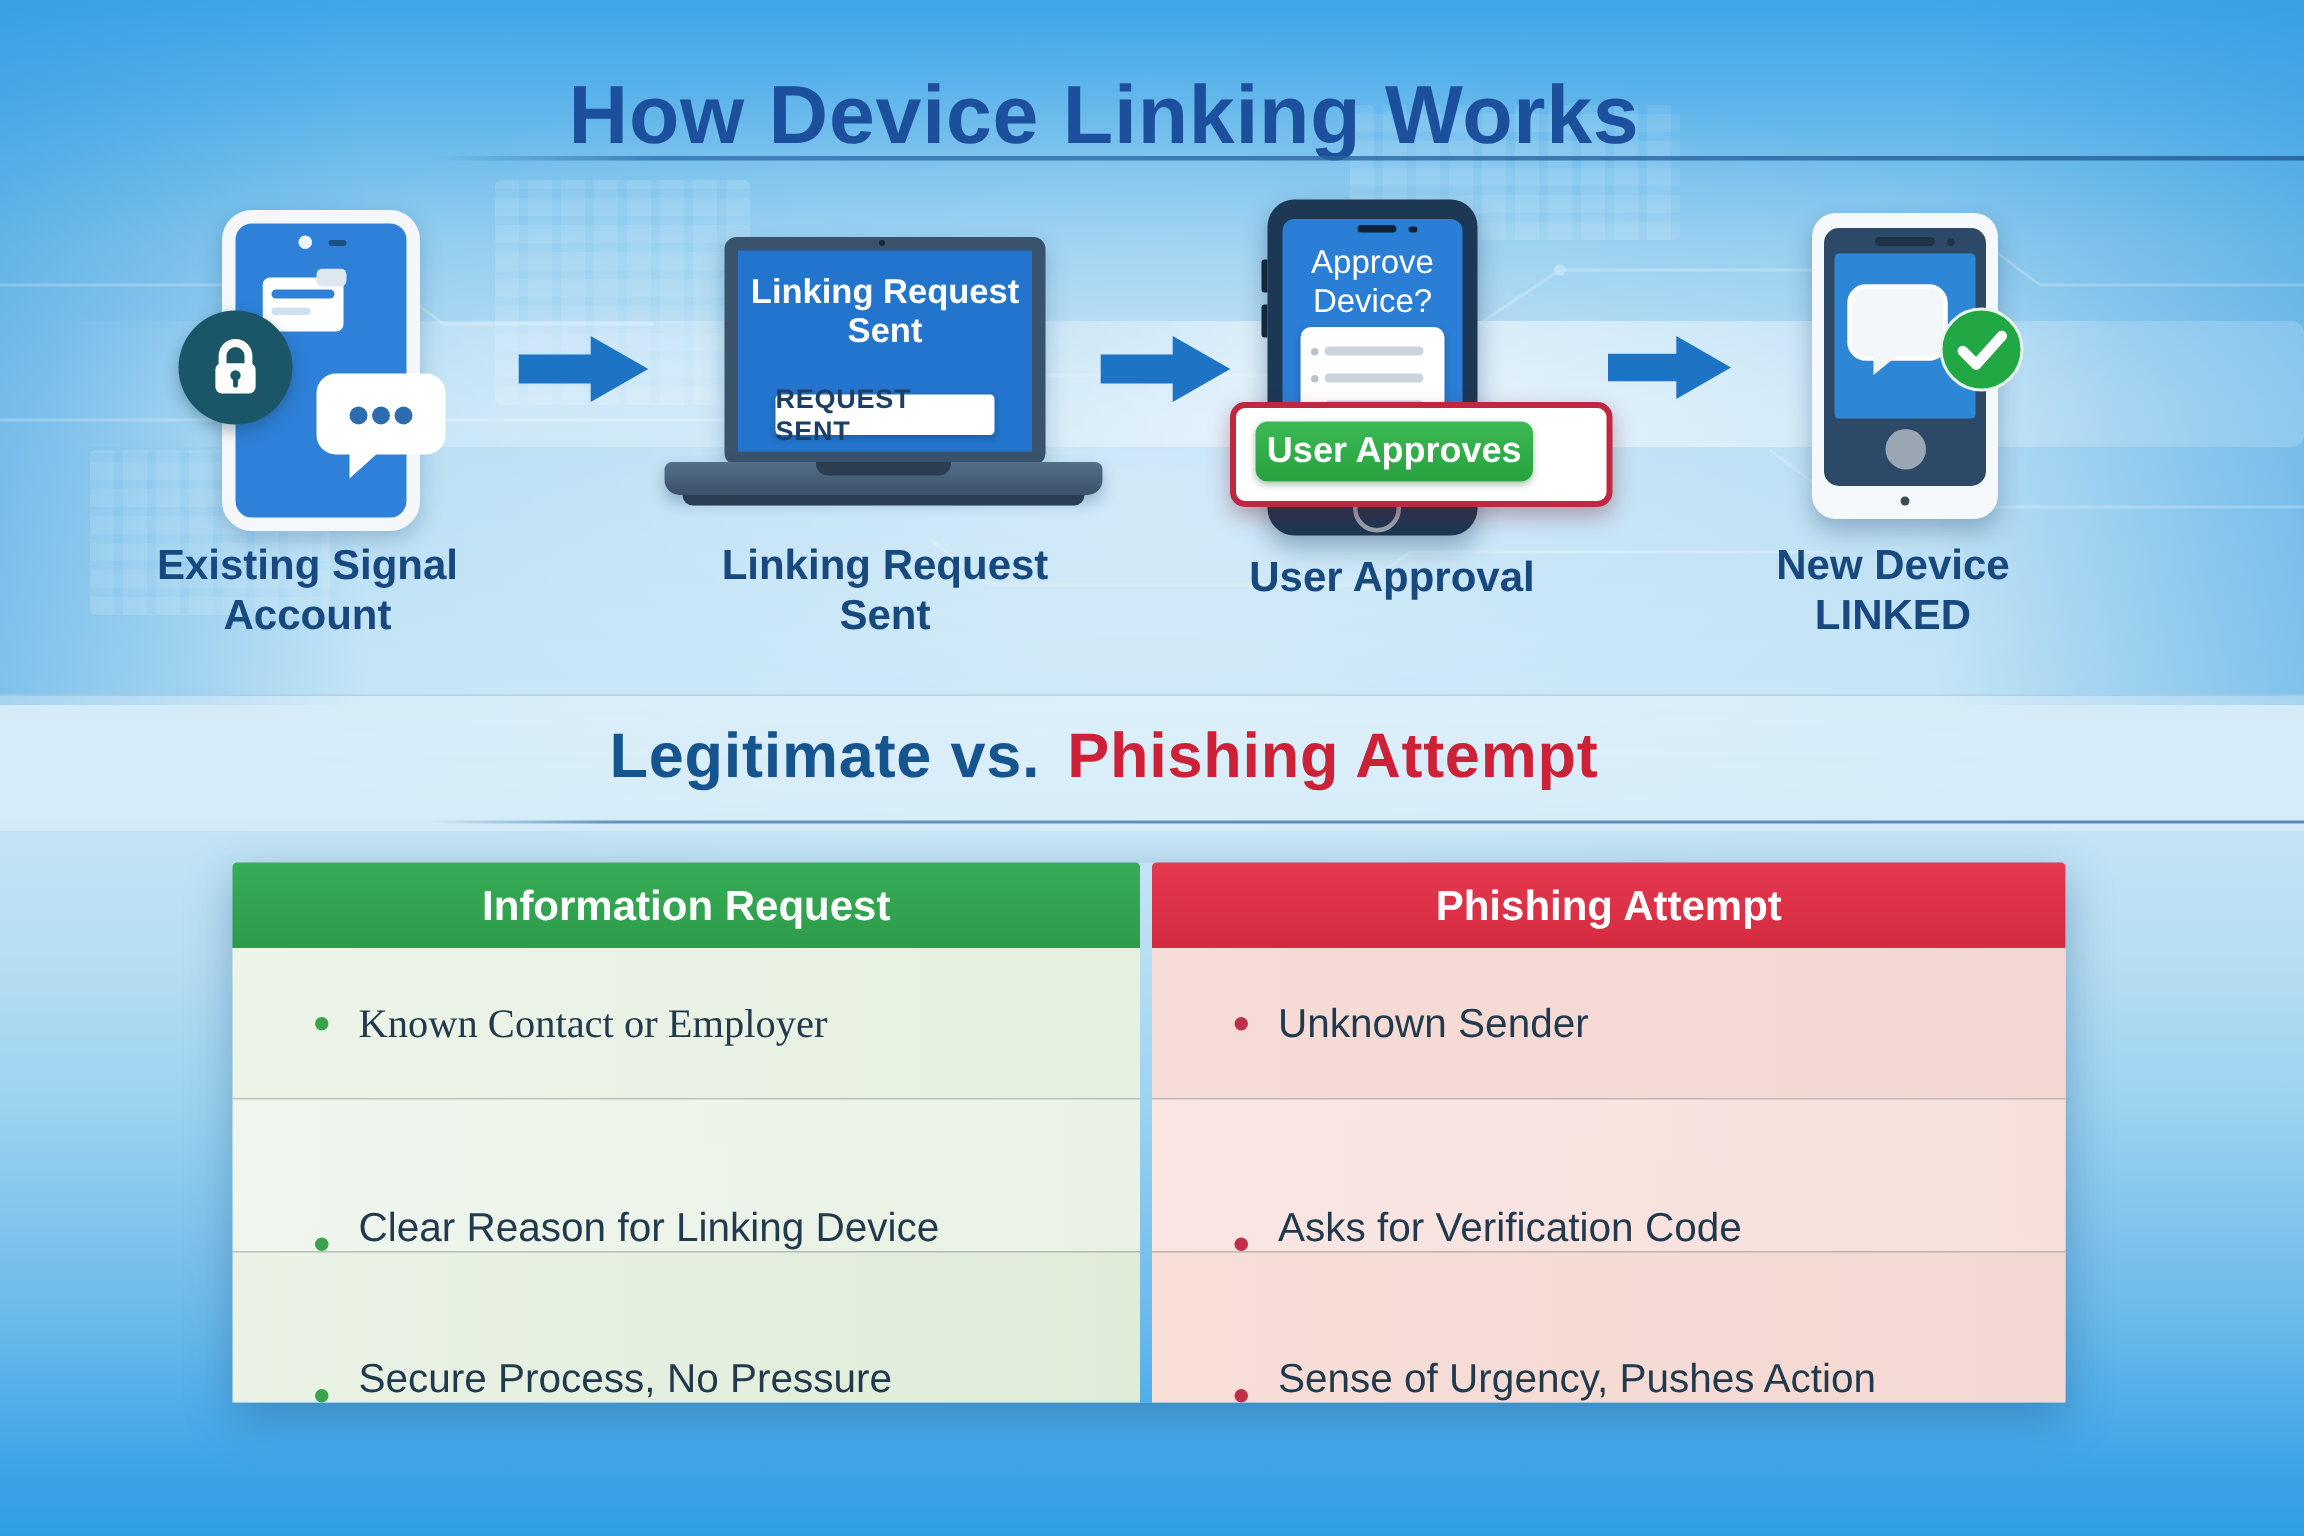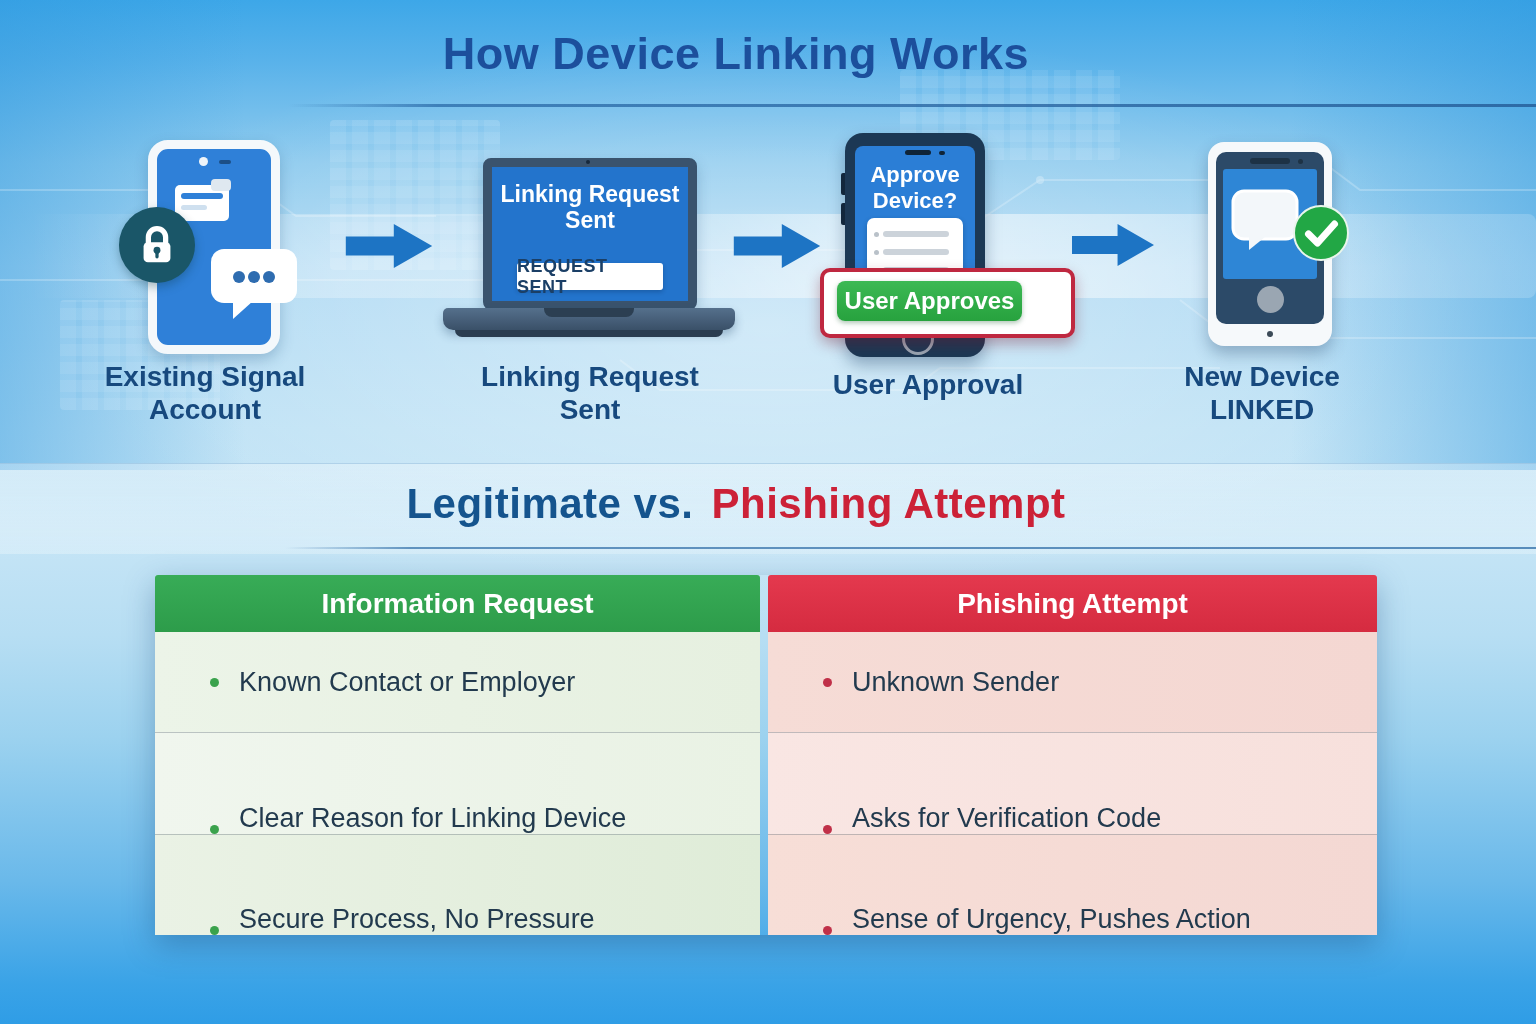--- a/index.html
+++ b/index.html
@@ -15,21 +15,21 @@
   .edge-vignette{left:0;top:0;width:1536px;height:470px;
     background:linear-gradient(90deg,rgba(46,152,222,.45),rgba(46,152,222,0) 16%,rgba(46,152,222,0) 84%,rgba(46,152,222,.45));}
   .arrow-band{left:0;top:214px;width:1536px;height:84px;
     background:linear-gradient(90deg,rgba(255,255,255,0) 2%,rgba(255,255,255,.28) 22%,rgba(255,255,255,.22) 42%,rgba(255,255,255,.55) 58%,rgba(255,255,255,.45) 72%,rgba(255,255,255,.18) 92%);border-radius:8px;}
   .circuit{left:0;top:100px;width:1536px;height:360px;opacity:.5;}
   .pixel-cluster{background-image:
      repeating-linear-gradient(0deg,rgba(255,255,255,.16) 0 12px,transparent 12px 18px),
      repeating-linear-gradient(90deg,rgba(255,255,255,.16) 0 16px,transparent 16px 22px);
      opacity:.5;border-radius:4px;}
   
-  .main-title{left:0;top:28px;width:1472px;text-align:center;font-size:45px;font-weight:bold;color:#1c4f9c;letter-spacing:.5px;}
+  .main-title{left:0;top:44px;width:1472px;text-align:center;font-size:55px;font-weight:bold;color:#1c4f9c;letter-spacing:.5px;}
   .title-rule{left:288px;top:104px;width:1248px;height:3px;
     background:linear-gradient(90deg,rgba(42,106,168,0),rgba(42,106,168,.75) 12%,rgba(35,90,150,.8));}
   
   .step-label{font-size:28px;font-weight:bold;color:#17497e;text-align:center;line-height:1.18;}
   
   .phone1{left:148px;top:140px;width:114px;height:196px;background:#2f80d8;border:9px solid #f4f8fb;border-radius:20px;box-shadow:0 6px 14px rgba(20,70,120,.25);}
   .phone1 .cam{position:absolute;left:42px;top:8px;width:9px;height:9px;border-radius:50%;background:#eef4f9;}
   .phone1 .spk{position:absolute;left:62px;top:11px;width:12px;height:4px;border-radius:2px;background:#1c4f86;}
   .lock-badge{left:-38px;top:58px;width:76px;height:76px;border-radius:50%;background:#1a5668;box-shadow:0 4px 10px rgba(15,60,80,.35);display:flex;align-items:center;justify-content:center;}
   
@@ -40,21 +40,21 @@
   .laptop-base{left:443px;top:308px;width:292px;height:22px;background:linear-gradient(180deg,#55708c,#3a5068);border-radius:5px 5px 10px 10px;box-shadow:0 5px 10px rgba(20,60,100,.3);}
   .laptop-base .notch{position:absolute;left:101px;top:0;width:90px;height:9px;background:#2c3f52;border-radius:0 0 8px 8px;}
   .laptop-lip{left:455px;top:330px;width:268px;height:7px;background:#2b3d50;border-radius:0 0 8px 8px;}
   
   .phone3{left:845px;top:133px;width:140px;height:224px;background:#1c3854;border-radius:18px;box-shadow:0 8px 16px rgba(15,50,90,.35);}
   .phone3 .btnL{position:absolute;left:-4px;top:40px;width:4px;height:22px;background:#12273c;border-radius:2px 0 0 2px;}
   .phone3 .btnL2{position:absolute;left:-4px;top:70px;width:4px;height:22px;background:#12273c;border-radius:2px 0 0 2px;}
   .phone3 .screen{position:absolute;left:10px;top:13px;width:120px;height:150px;background:#2b7ed6;border-radius:8px;}
   .phone3 .spk{position:absolute;left:50px;top:4px;width:26px;height:5px;border-radius:3px;background:#0f2438;}
   .phone3 .spk2{position:absolute;left:84px;top:5px;width:6px;height:4px;border-radius:2px;background:#0f2438;}
-  .approve-title{width:100%;text-align:center;margin-top:16px;font-size:22px;font-weight:bold;color:#fff;line-height:1.2;}
+  .approve-title{width:100%;text-align:center;margin-top:16px;font-size:22px;font-weight:normal;color:#fff;line-height:1.2;}
   .doc-panel{position:absolute;left:22px;top:85px;width:96px;height:112px;background:#fff;border-radius:7px;box-shadow:0 2px 5px rgba(10,40,70,.3);}
   .doc-line{position:absolute;left:16px;height:6px;background:#ccd3da;border-radius:3px;}
   .doc-dot{position:absolute;left:7px;width:5px;height:5px;border-radius:50%;background:#b9c1c9;}
   .approve-box{left:820px;top:268px;width:219px;height:62px;background:#fff;border:4px solid #bf2840;border-radius:10px;box-shadow:0 6px 14px rgba(120,20,40,.35);padding-left:28px;}
   .approves-btn{position:absolute;left:13px;top:9px;width:185px;height:40px;border-radius:8px;background:linear-gradient(180deg,#3cb954,#27a23e);display:flex;align-items:center;justify-content:center;font-size:24px;font-weight:bold;color:#fff;box-shadow:0 2px 5px rgba(20,90,40,.35);}
   .phone3 .home{position:absolute;left:57px;top:190px;width:26px;height:26px;border:3px solid rgba(255,255,255,.55);border-radius:50%;}
   
   .phone4{left:1208px;top:142px;width:124px;height:204px;background:#f6f9fb;border-radius:16px;box-shadow:0 8px 16px rgba(15,50,90,.3);}
   .phone4 .inner{position:absolute;left:8px;top:10px;width:108px;height:172px;background:#2c4a68;border-radius:10px;}
   .phone4 .topbar{position:absolute;left:34px;top:6px;width:40px;height:6px;background:#1d3245;border-radius:3px;}
@@ -75,21 +75,21 @@
   .col-left{width:605px;margin-right:8px;}
   .col-right{width:609px;}
   .col-header{height:57px;display:flex;align-items:center;justify-content:center;font-size:28px;font-weight:bold;color:#fff;border-radius:3px 3px 0 0;}
   .col-header.green{background:linear-gradient(180deg,#38ac57,#2d9c4a);}
   .col-header.red{background:linear-gradient(180deg,#e4394e,#d52b40);}
   .row{flex:1;display:flex;align-items:center;font-size:27px;color:#223a4e;}
   .row + .row{border-top:1px solid rgba(100,112,124,.38);align-items:flex-end;}
   .bullet{width:9px;height:9px;border-radius:50%;margin:0 20px 0 55px;flex:0 0 9px;}
   .bullet.g{background:#3aa24c;}
   .bullet.r{background:#c03048;}
-  .col-left .row:nth-of-type(2){background:linear-gradient(90deg,#ecf4e8,#e6f0e0);}
+  .col-left .row:nth-of-type(2){background:linear-gradient(90deg,#ecf4e8,#e6f0e0);font-family:Liberation Serif, serif;}
   .col-left .row:nth-of-type(3){background:linear-gradient(90deg,#f0f6ee,#e9f2e4);}
   .col-left .row:nth-of-type(4){background:linear-gradient(90deg,#eaf2e5,#dfecd8);}
   .col-left .row:nth-of-type(5){background:linear-gradient(90deg,#e9f0f4,#e3edf2);padding-left:16px;}
   .col-right .row:nth-of-type(2){background:linear-gradient(90deg,#f6dcd6,#f4d7d2);}
   .col-right .row:nth-of-type(3){background:linear-gradient(90deg,#f9e6e3,#f7e0dc);}
   .col-right .row:nth-of-type(4){background:linear-gradient(90deg,#f7ded7,#f4d8d3);}
   .col-right .row:nth-of-type(5){background:linear-gradient(90deg,#ece7ed,#e9e4ea);}
 </style>
 </head>
 <body>

